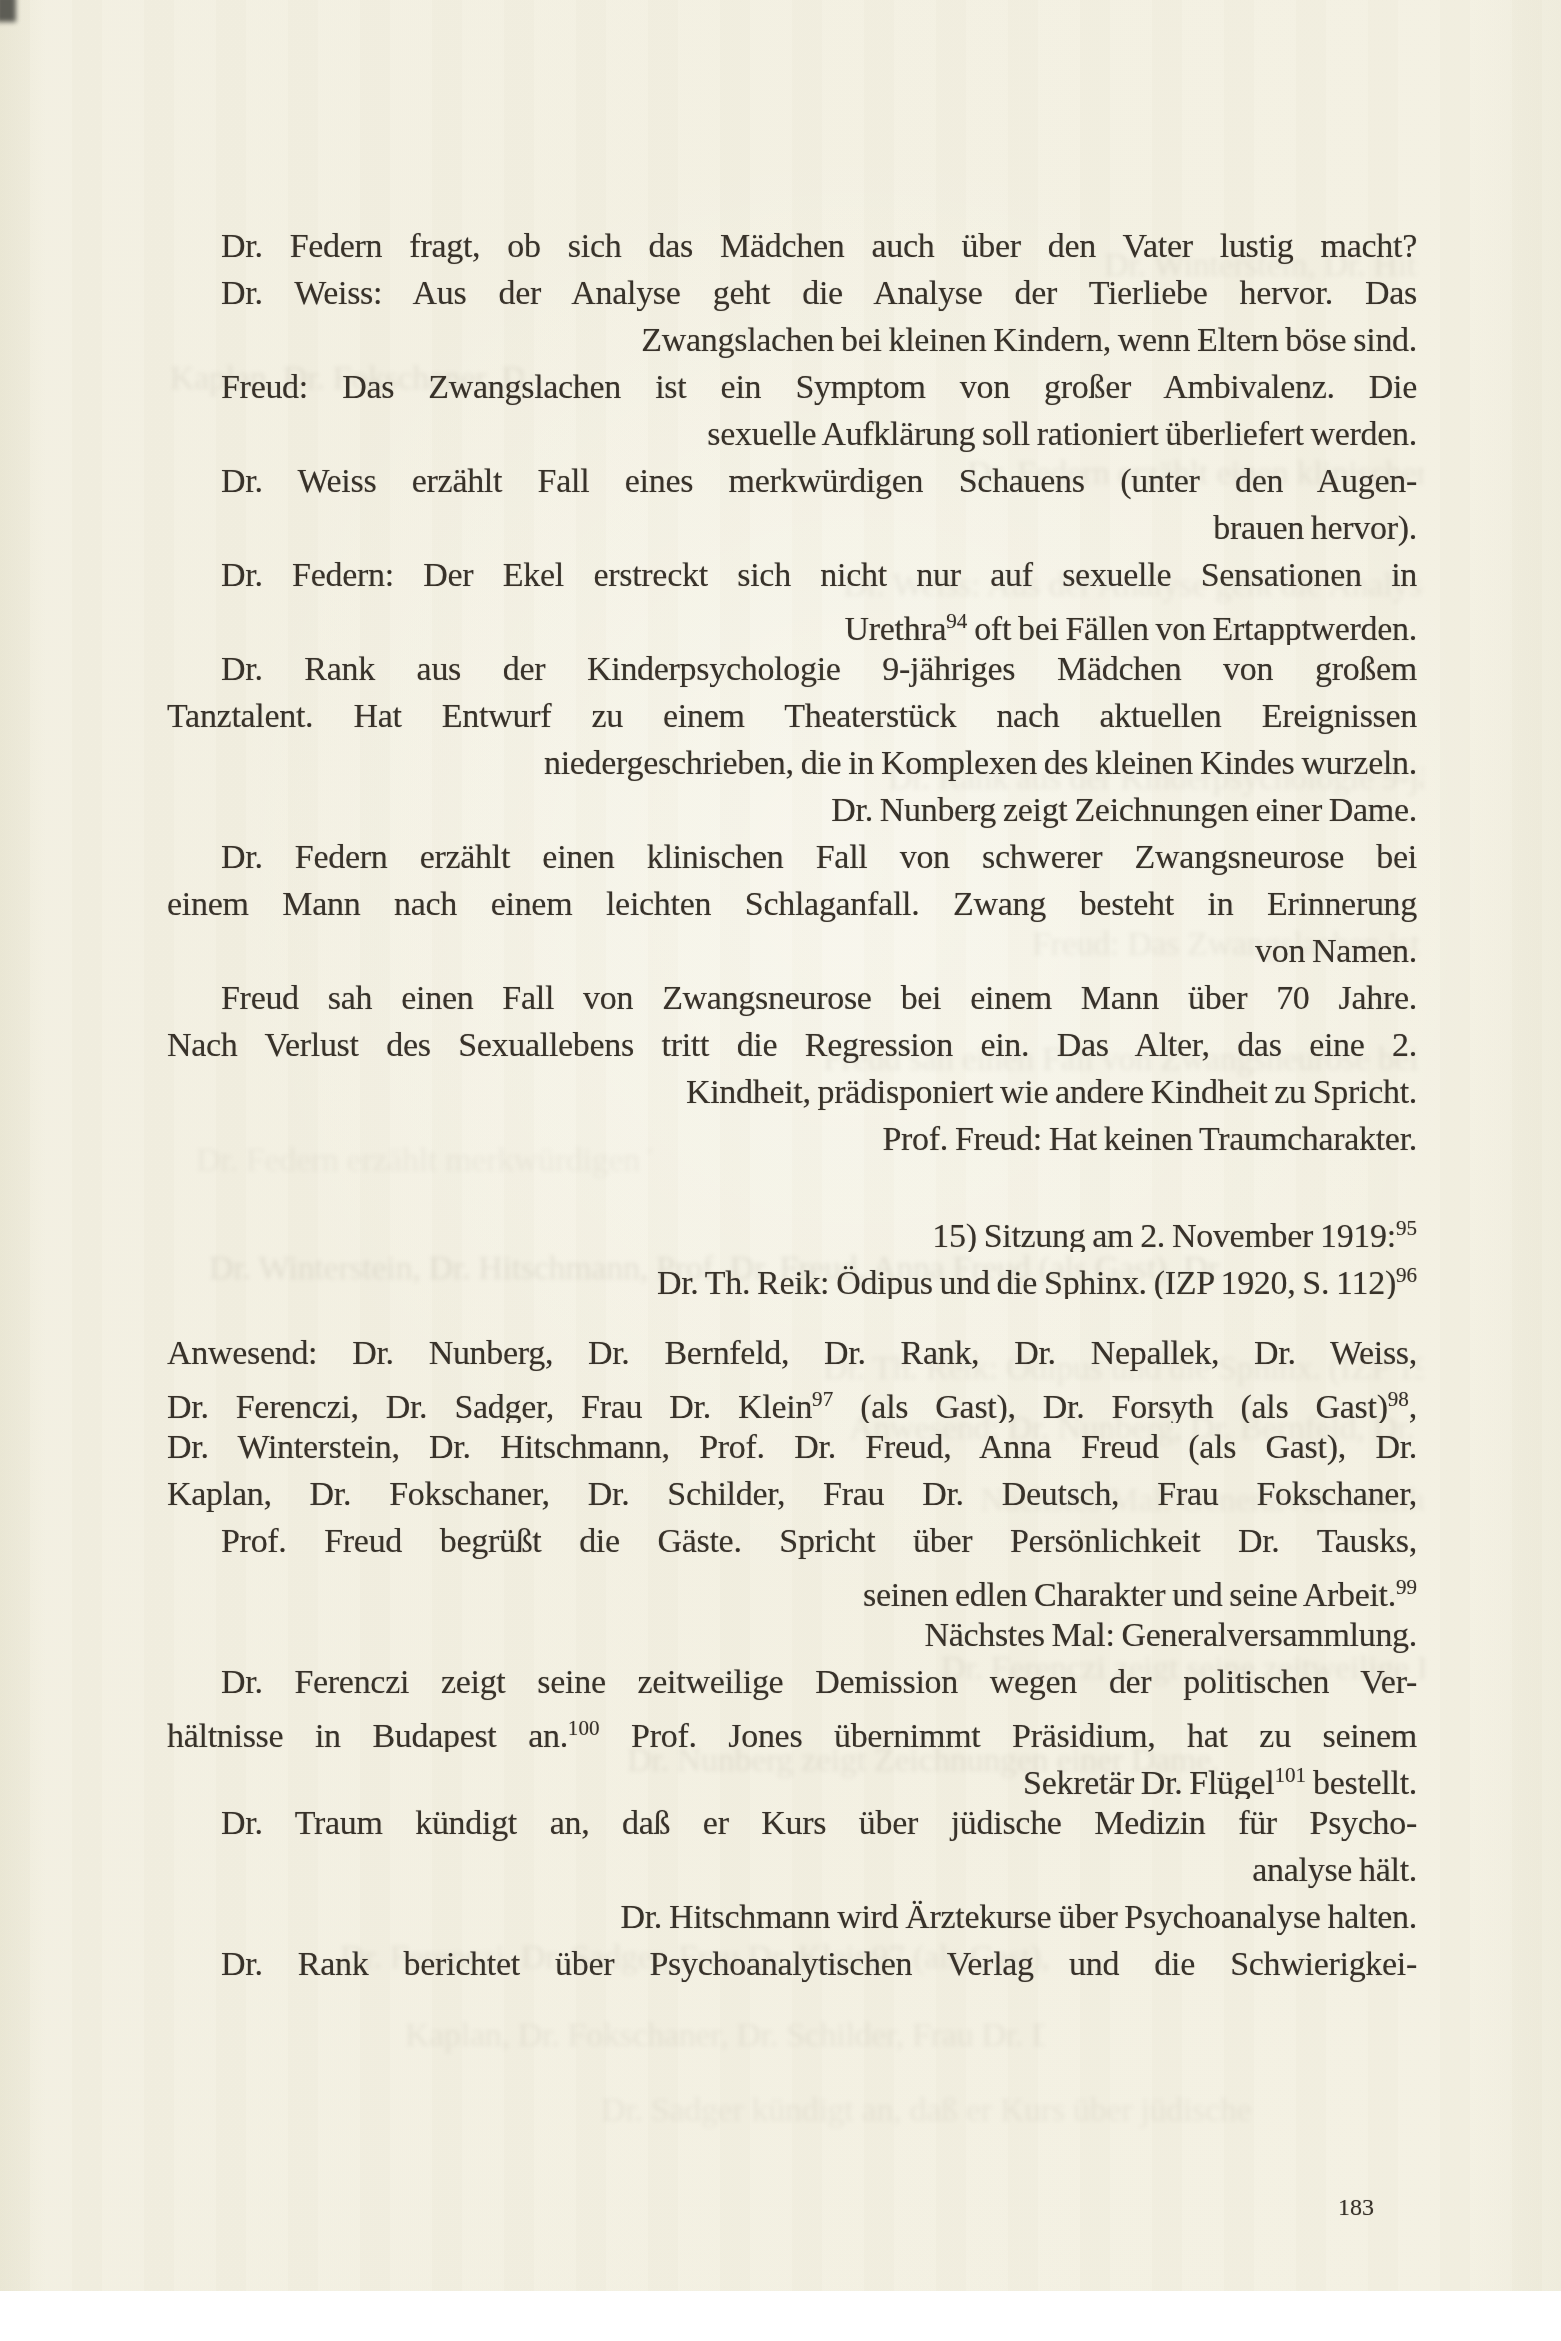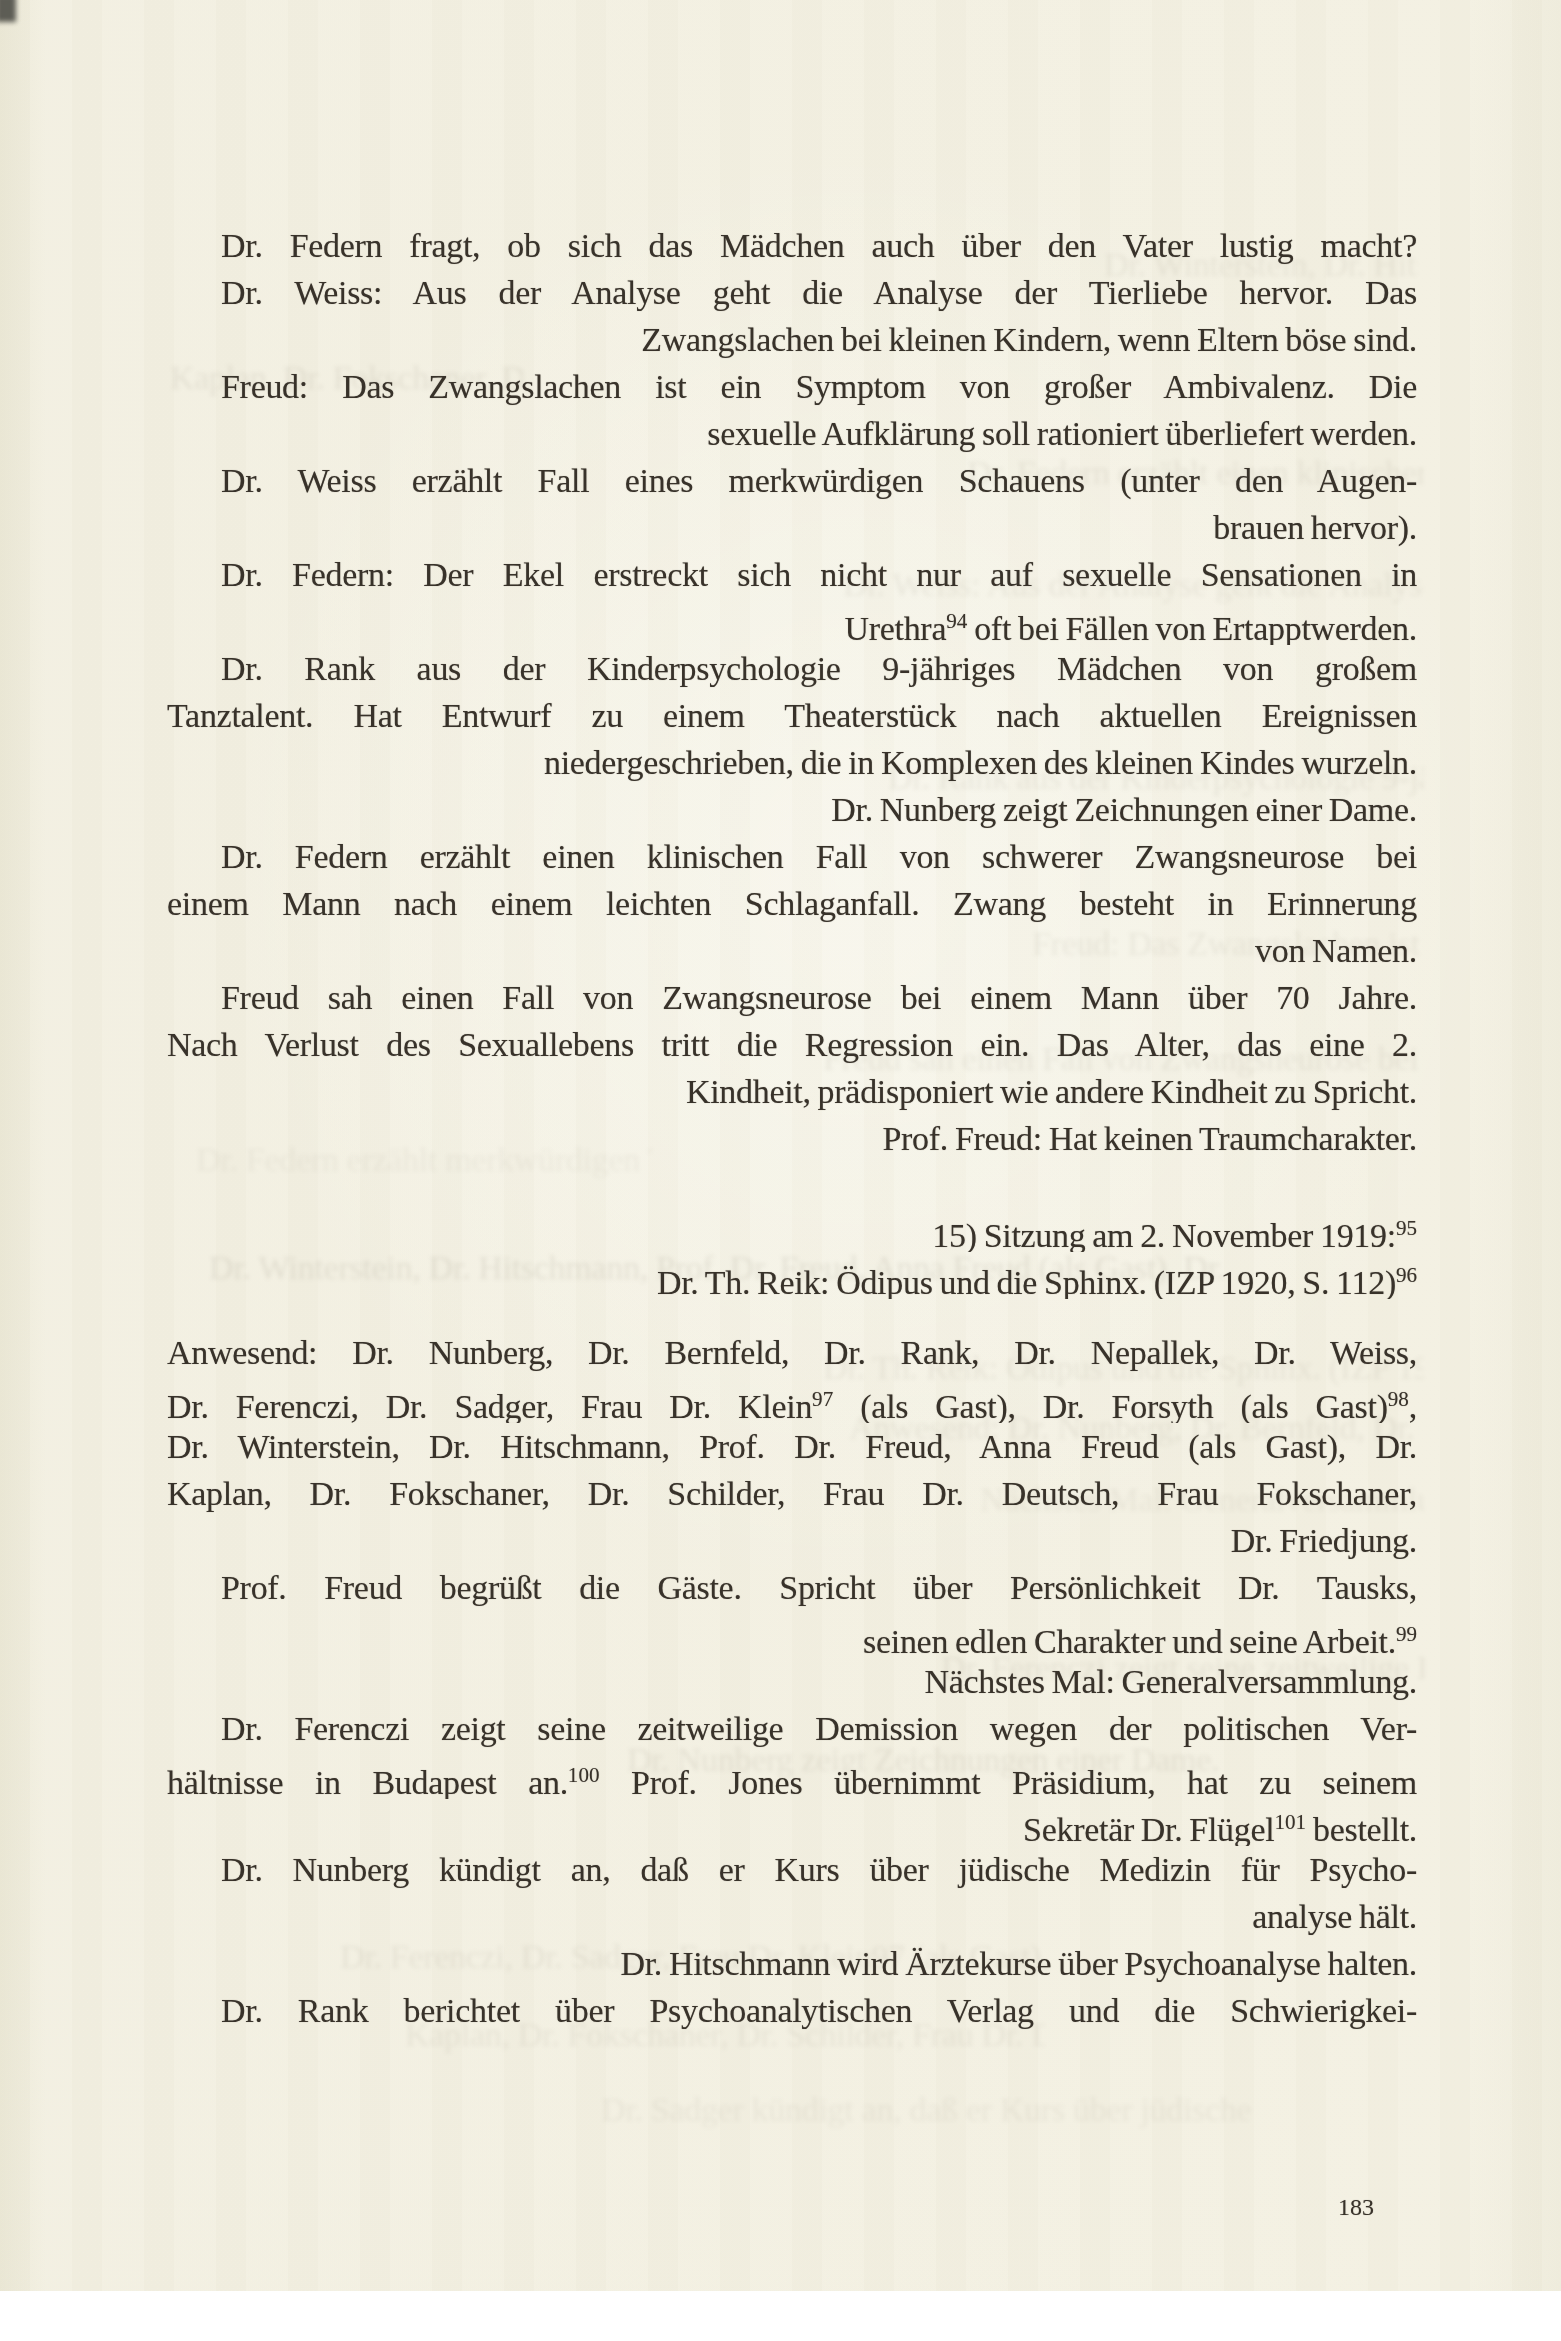--- a/index.html
+++ b/index.html
@@ -126,28 +126,27 @@
       <div class="line ind just"><span>Freud sah einen Fall von Zwangsneurose bei einem Mann über 70 Jahre.</span></div>
       <div class="line just"><span>Nach Verlust des Sexuallebens tritt die Regression ein. Das Alter, das eine 2.</span></div>
       <div class="line"><span>Kindheit, prädisponiert wie andere Kindheit zu Spricht.</span></div>
       <div class="line ind"><span>Prof. Freud: Hat keinen Traumcharakter.</span></div>
       <div class="line it gap1"><span>15) Sitzung am 2. November 1919:</span><span class="sup">95</span></div>
       <div class="line"><span>Dr. Th. Reik: Ödipus und die Sphinx. (IZP 1920, S. 112)</span><span class="sup">96</span></div>
       <div class="line just gap2"><span class="it">Anwesend:</span><span> Dr. Nunberg, Dr. Bernfeld, Dr. Rank, Dr. Nepallek, Dr. Weiss,</span></div>
       <div class="line just"><span>Dr. Ferenczi, Dr. Sadger, Frau Dr. Klein</span><span class="sup">97</span><span> (als Gast), Dr. Forsyth (als Gast)</span><span class="sup">98</span><span>,</span></div>
       <div class="line just"><span>Dr. Winterstein, Dr. Hitschmann, Prof. Dr. Freud, Anna Freud (als Gast), Dr.</span></div>
       <div class="line just"><span>Kaplan, Dr. Fokschaner, Dr. Schilder, Frau Dr. Deutsch, Frau Fokschaner,</span></div>
-      <div class="line"><span>Dr. Friedjung.</span></div>
       <div class="line ind just"><span>Prof. Freud begrüßt die Gäste. Spricht über Persönlichkeit Dr. Tausks,</span></div>
       <div class="line"><span>seinen edlen Charakter und seine Arbeit.</span><span class="sup">99</span></div>
       <div class="line ind"><span>Nächstes Mal: Generalversammlung.</span></div>
       <div class="line ind just"><span>Dr. Ferenczi zeigt seine zeitweilige Demission wegen der politischen Ver-</span></div>
       <div class="line just"><span>hältnisse in Budapest an.</span><span class="sup">100</span><span> Prof. Jones übernimmt Präsidium, hat zu seinem</span></div>
       <div class="line"><span>Sekretär Dr. Flügel</span><span class="sup">101</span><span> bestellt.</span></div>
-      <div class="line ind just"><span>Dr. Nunberg kündigt an, daß er Kurs über jüdische Medizin für Psycho-</span></div>
+      <div class="line ind just"><span>Dr. Traum kündigt an, daß er Kurs über jüdische Medizin für Psycho-</span></div>
       <div class="line"><span>analyse hält.</span></div>
       <div class="line ind"><span>Dr. Hitschmann wird Ärztekurse über Psychoanalyse halten.</span></div>
       <div class="line ind just"><span>Dr. Rank berichtet über Psychoanalytischen Verlag und die Schwierigkei-</span></div>
     </div>
 
   <div class="page-number">183</div>
 
 </div>
 
 

